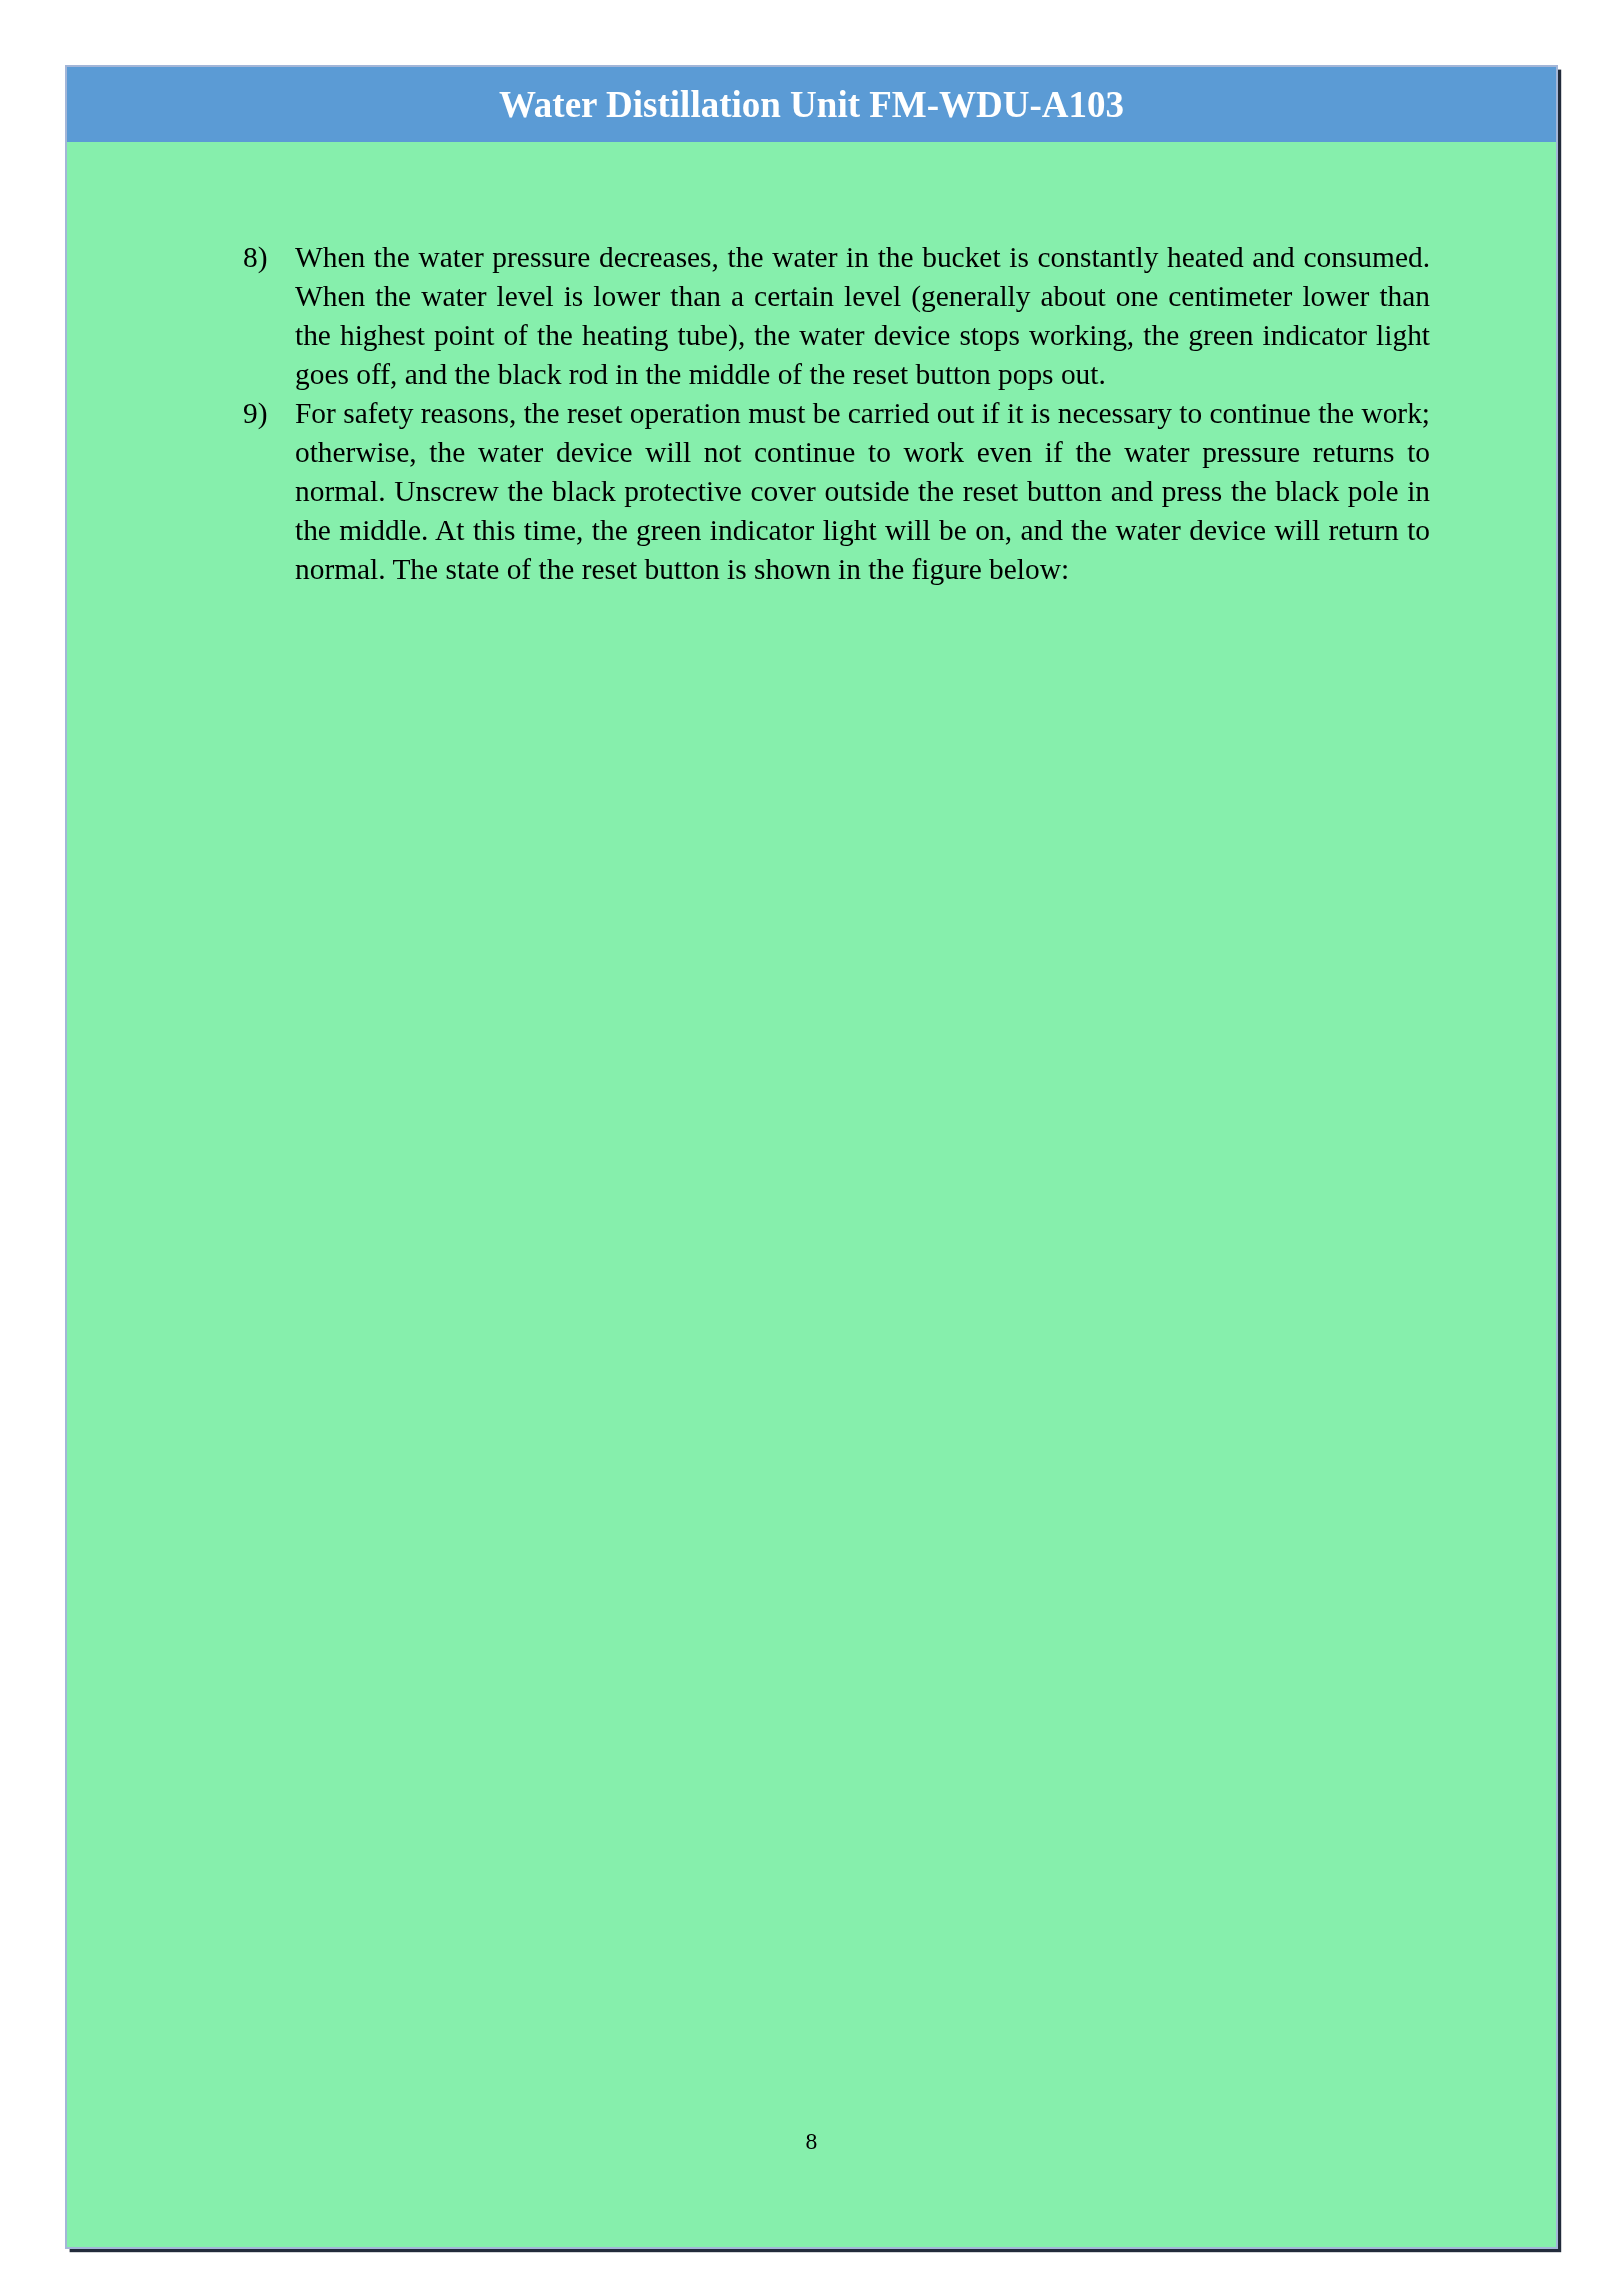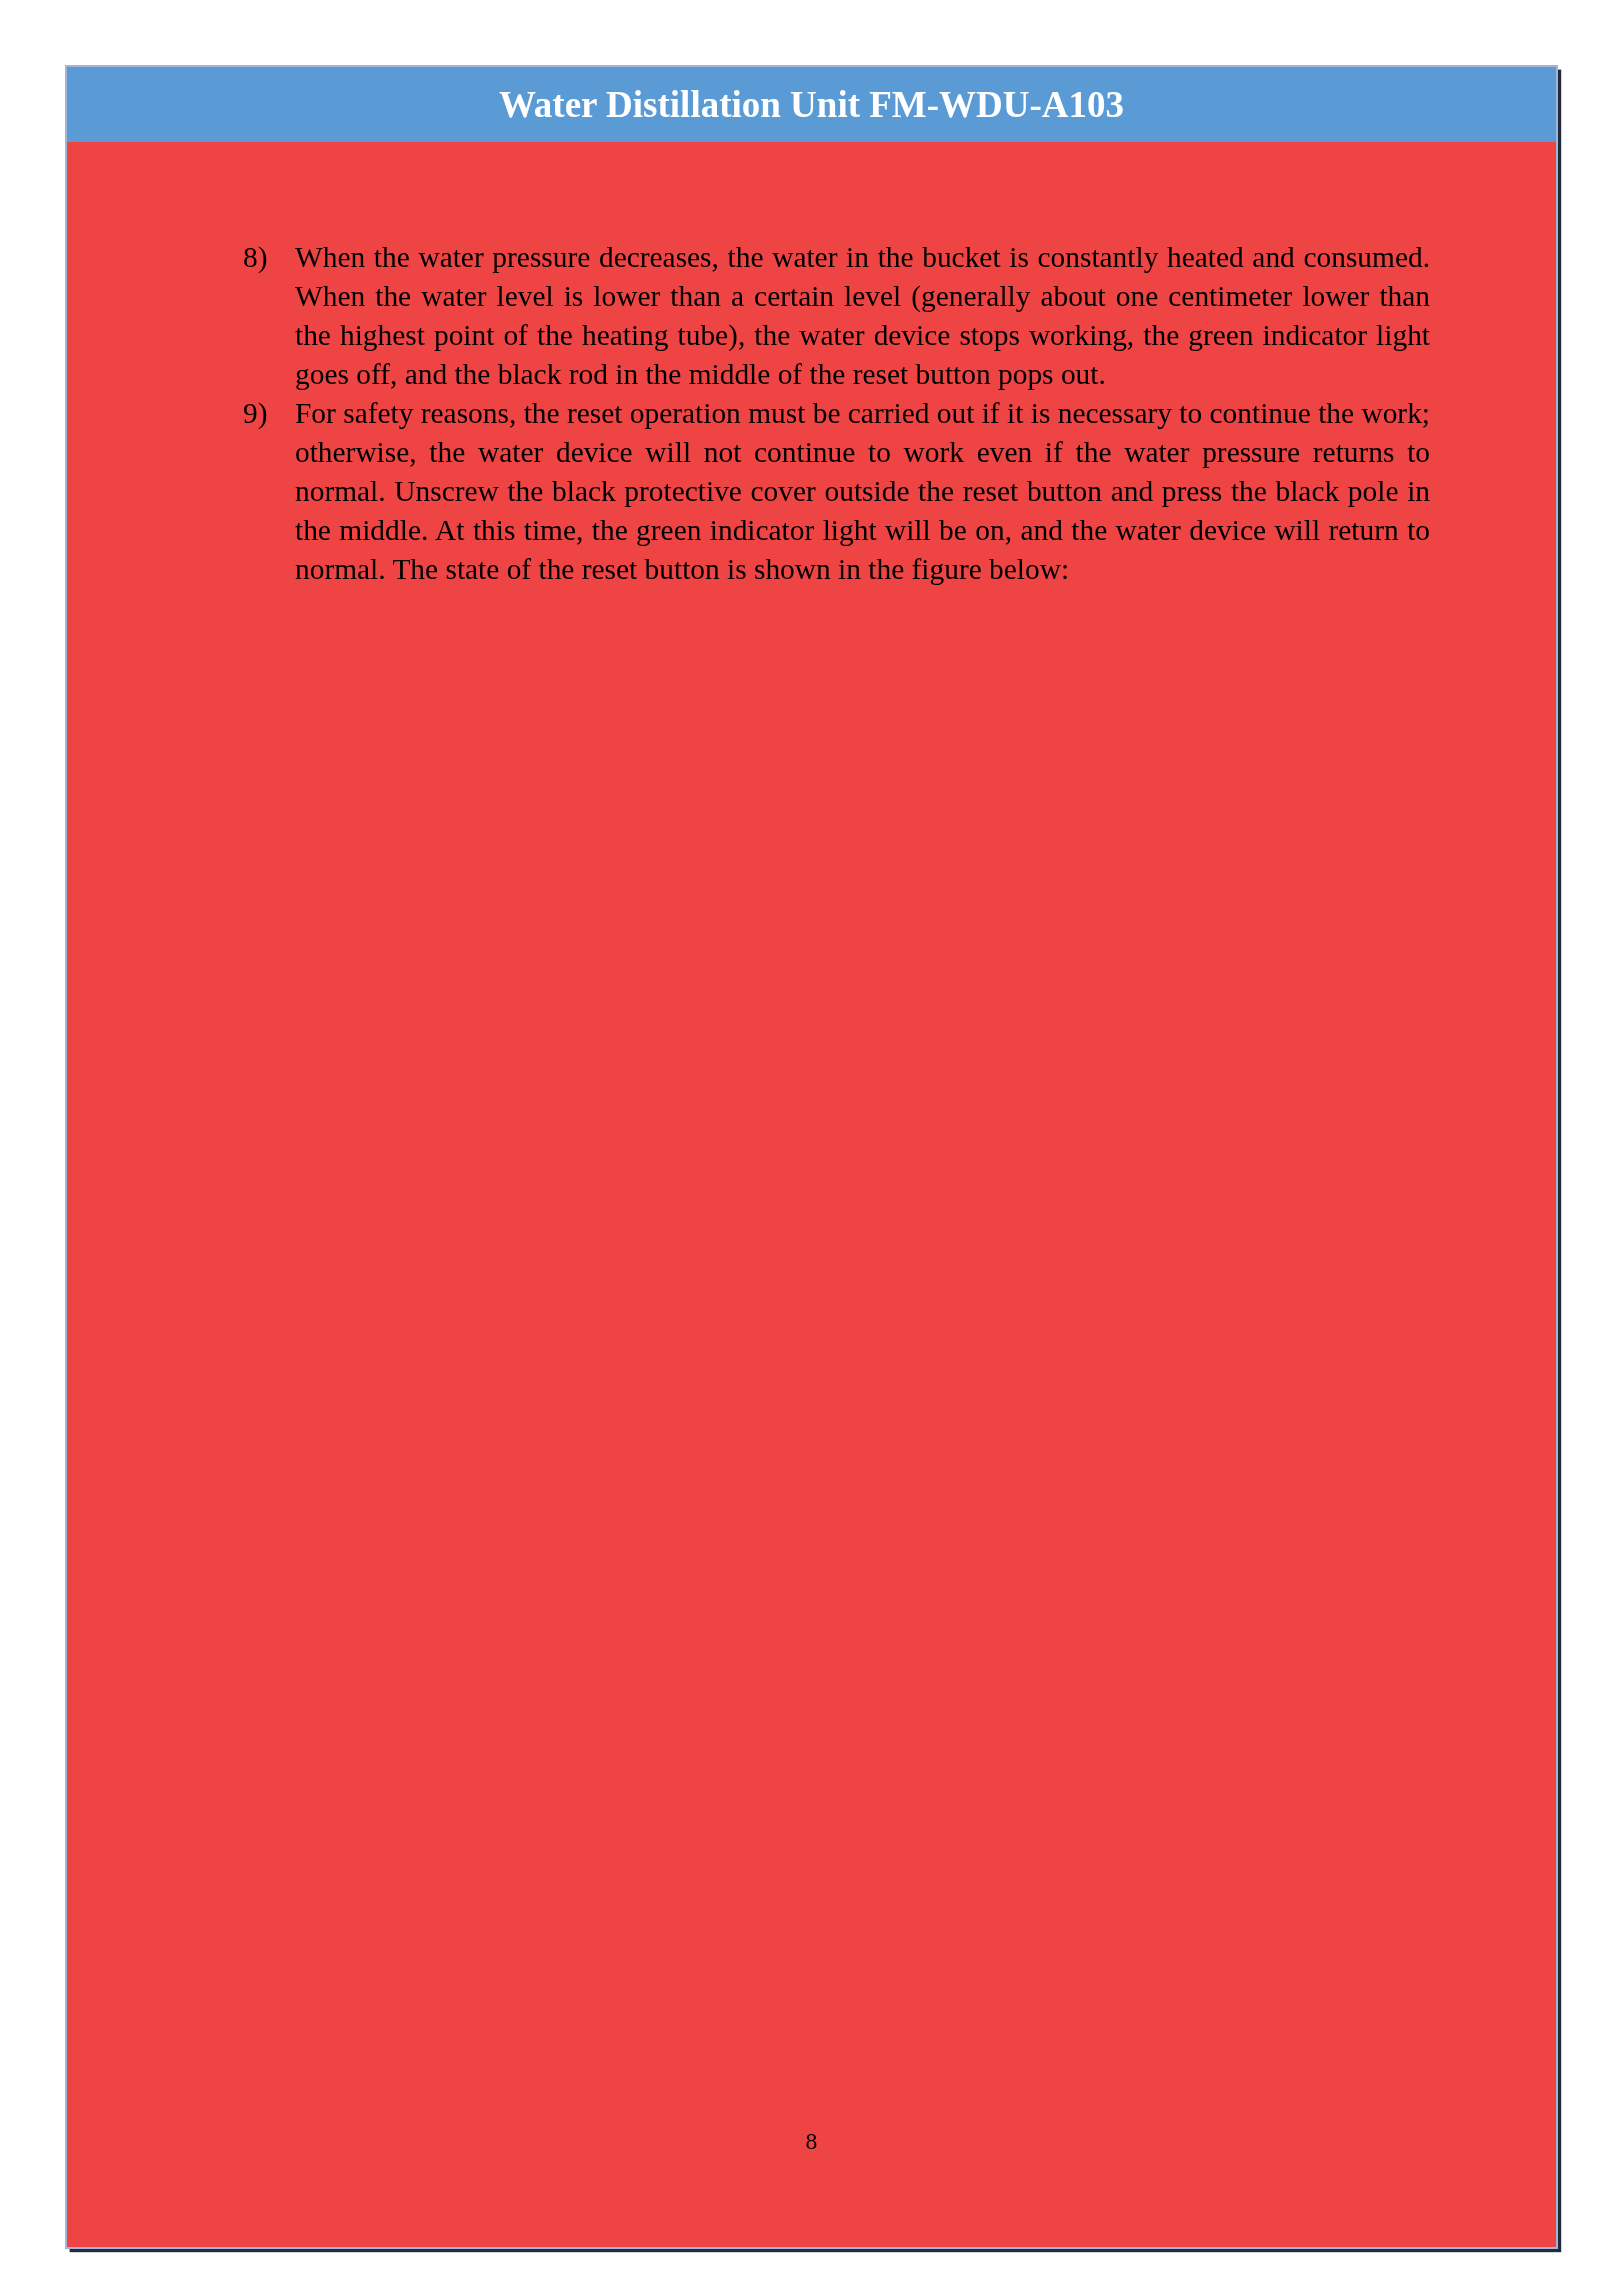--- a/index.html
+++ b/index.html
@@ -10,21 +10,21 @@
     background: #ffffff;
     font-family: "Liberation Serif", serif;
   }
 
   .page {
     position: absolute;
     left: 65px;
     top: 65px;
     width: 1493px;
     height: 2184px;
-    background: #ef4444;
+    background: #86efac;
     border: 2.6px solid var(--border-light, #a3b6d8);
     box-shadow: 3.9px 3.9px 0 -0.7px var(--shadow-dark, #222b3b);
   }
 
   .header-bar {
     width: 100%;
     height: 75px;
     background: var(--header-bg, #5b9bd5);
     display: flex;
     align-items: center;

